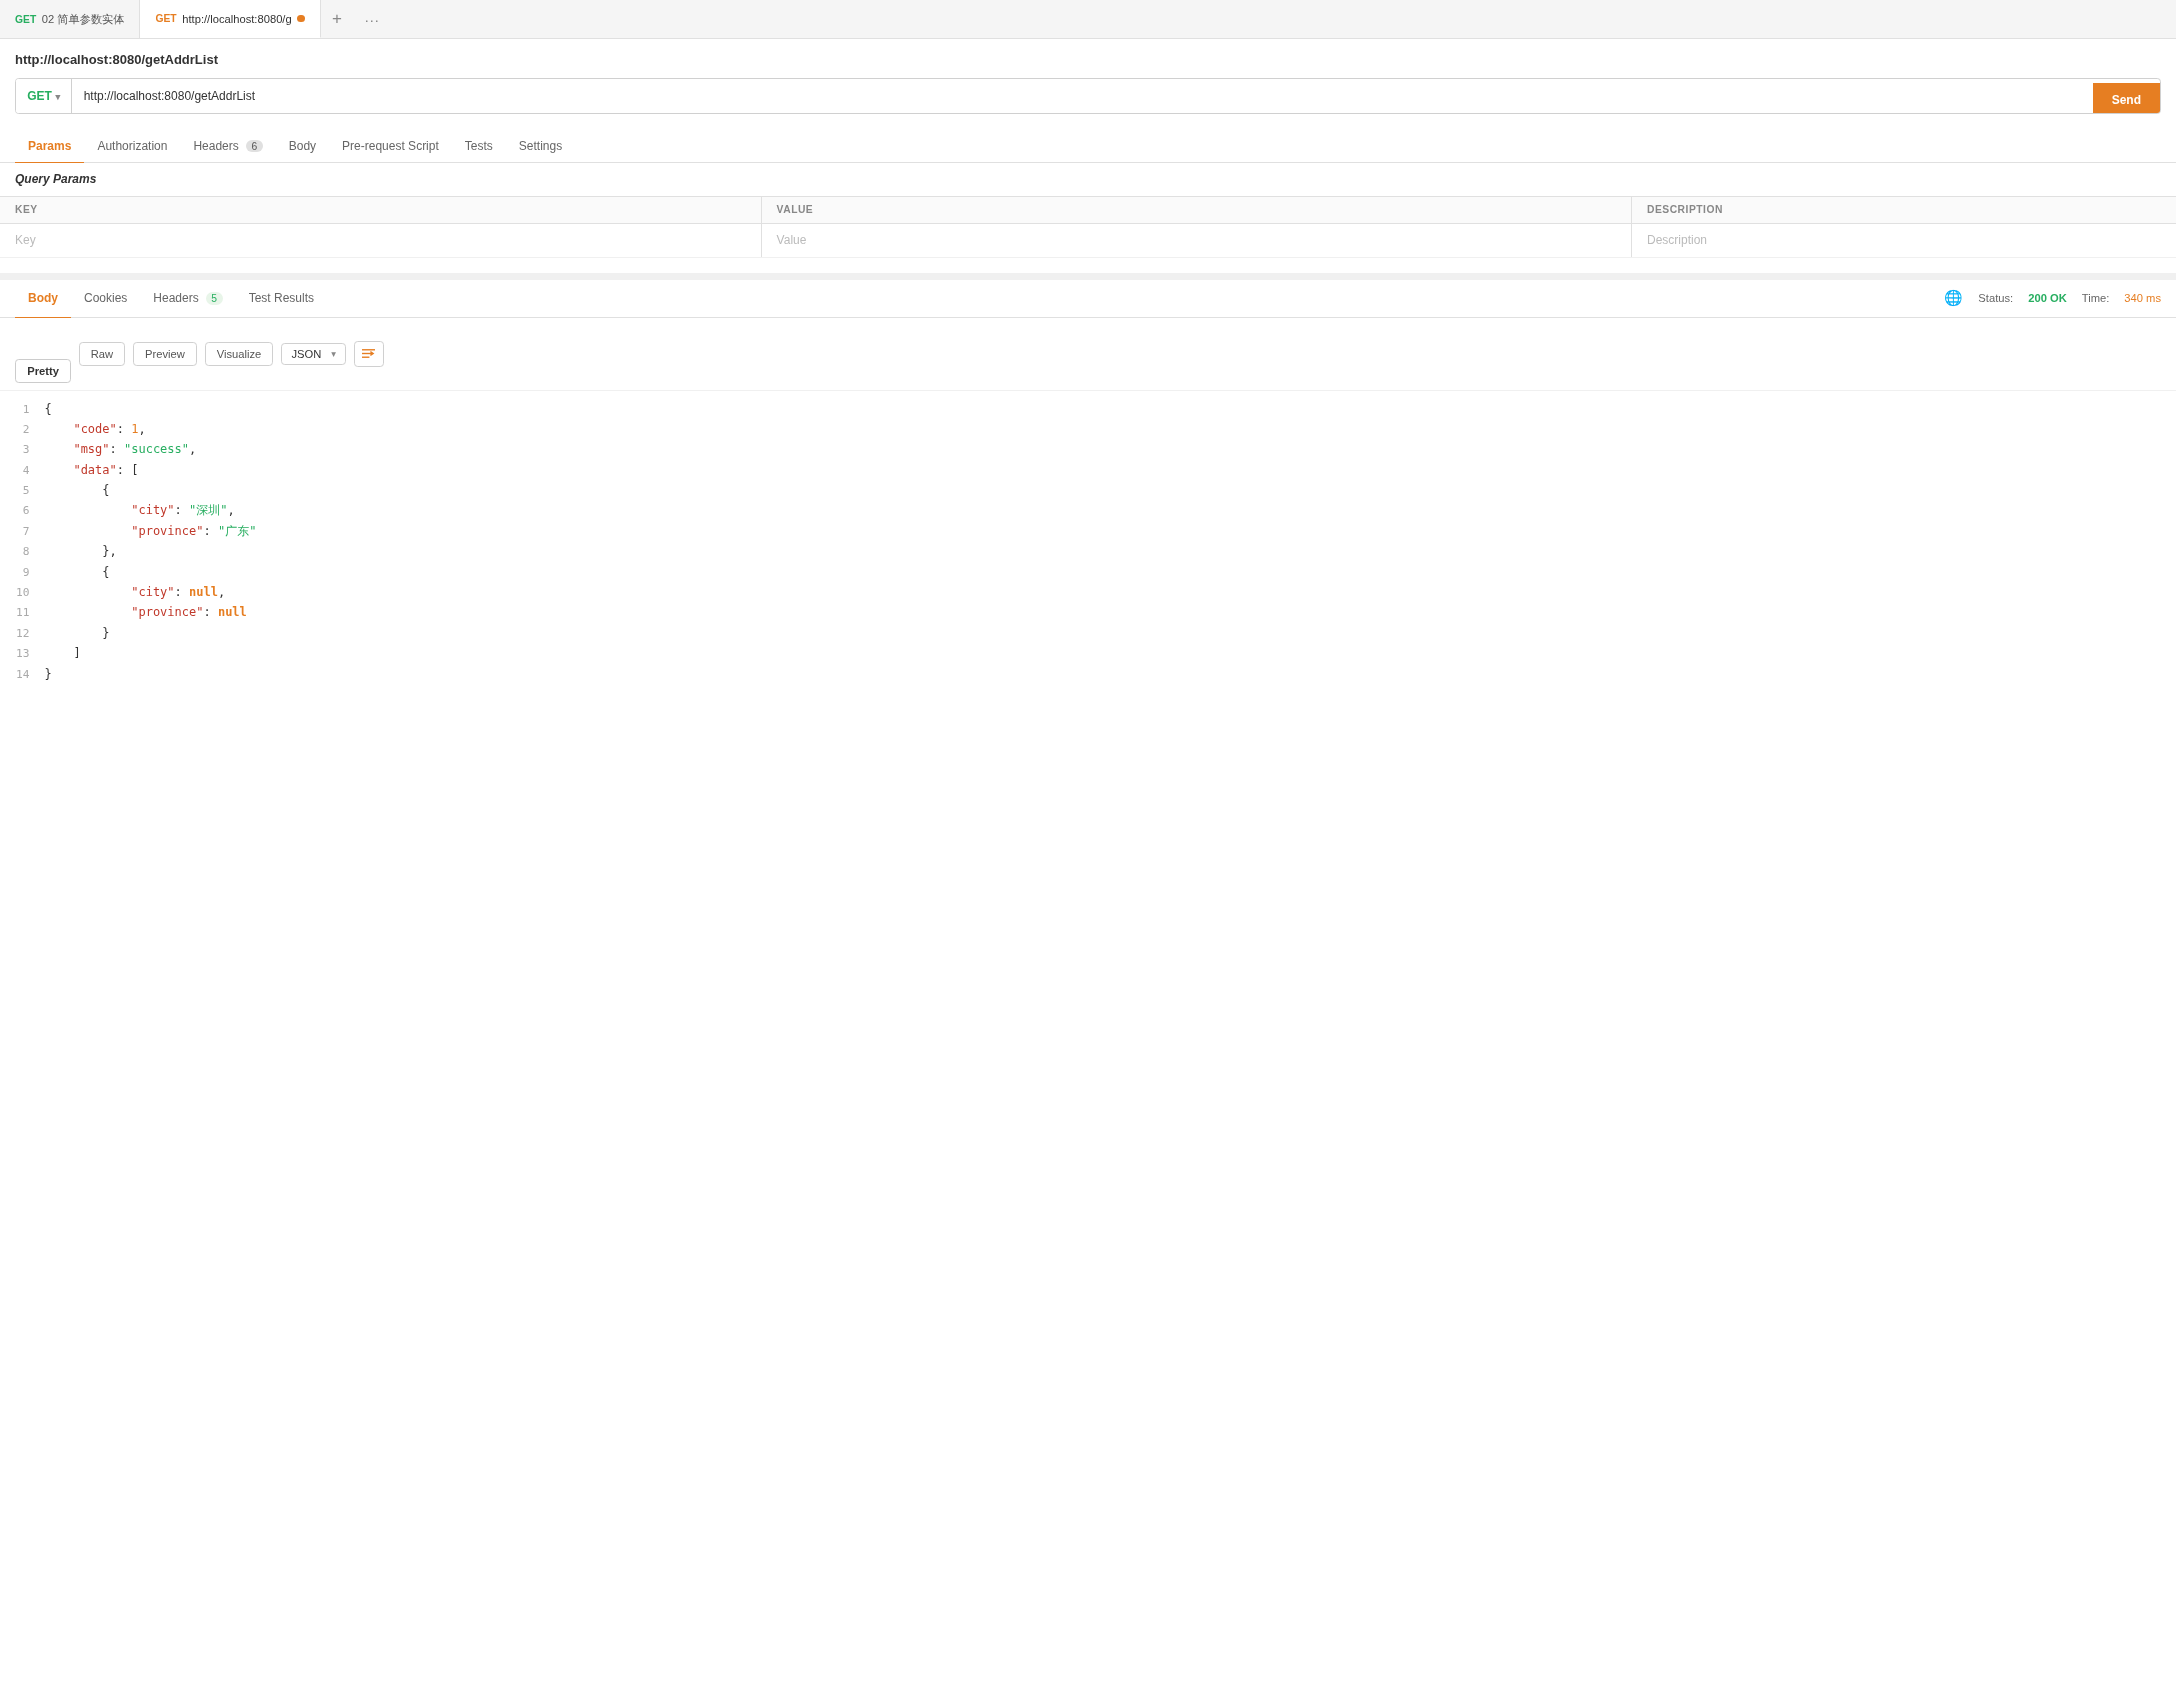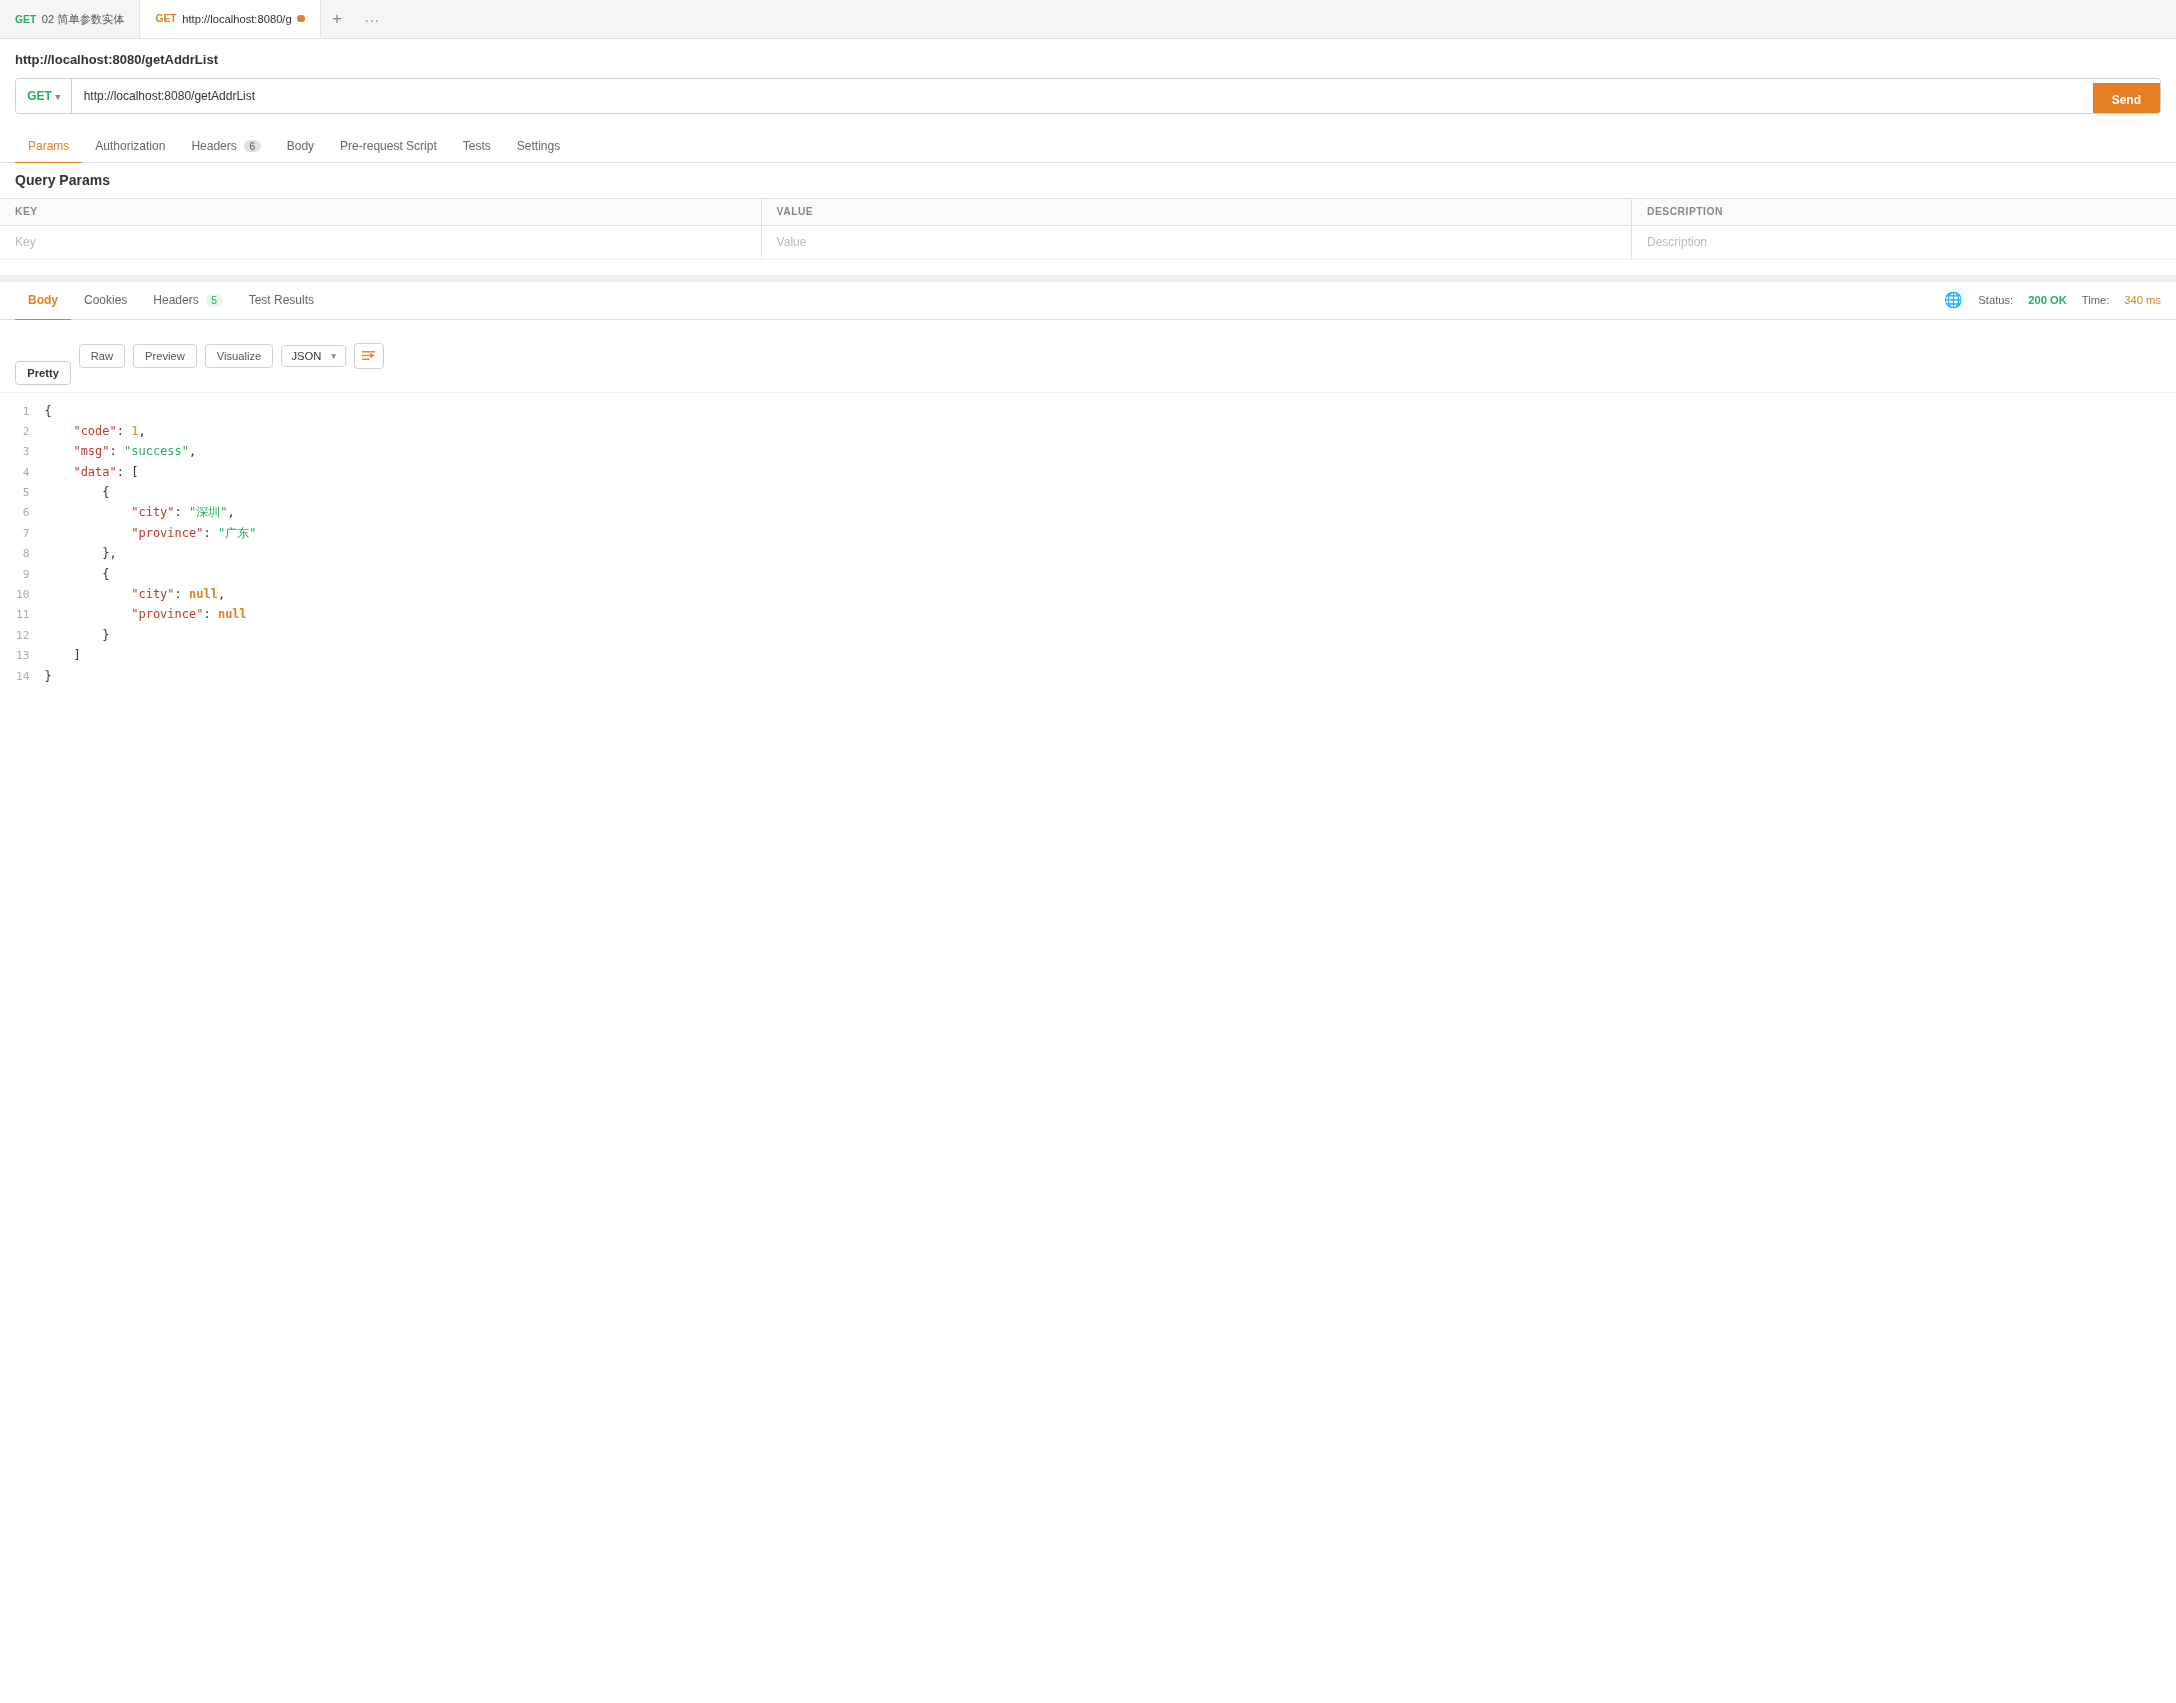--- a/index.html
+++ b/index.html
@@ -127,37 +127,38 @@
       padding: 9.4px 13px;
       cursor: pointer;
       font-size: 12px;
       color: #666;
       border-bottom: 1.9px solid transparent;
       margin-bottom: -0.9px;
     }
     .req-tab.active {
       color: #e67e22;
       border-bottom: 1.9px solid #e67e22;
-      font-weight: 400;
+      font-weight: 700;
     }
     .req-tab .badge {
       background: #e0e0e0;
       border-radius: 9.4px;
       padding: 0.9px 5.6px;
       font-size: 10.3px;
       color: #555;
       margin-left: 3.7px;
     }
 
     
     .section-label {
       padding: 9.4px 15px;
-      font-size: 14px;
+      font-size: 12px;
       font-weight: 700;
       color: #333;
+      font-style: italic;
     }
     .params-table {
       width: 100%;
       border-top: 0.9px solid #e0e0e0;
     }
     .params-table-header {
       display: flex;
       background: #fafafa;
       border-bottom: 0.9px solid #e0e0e0;
     }

